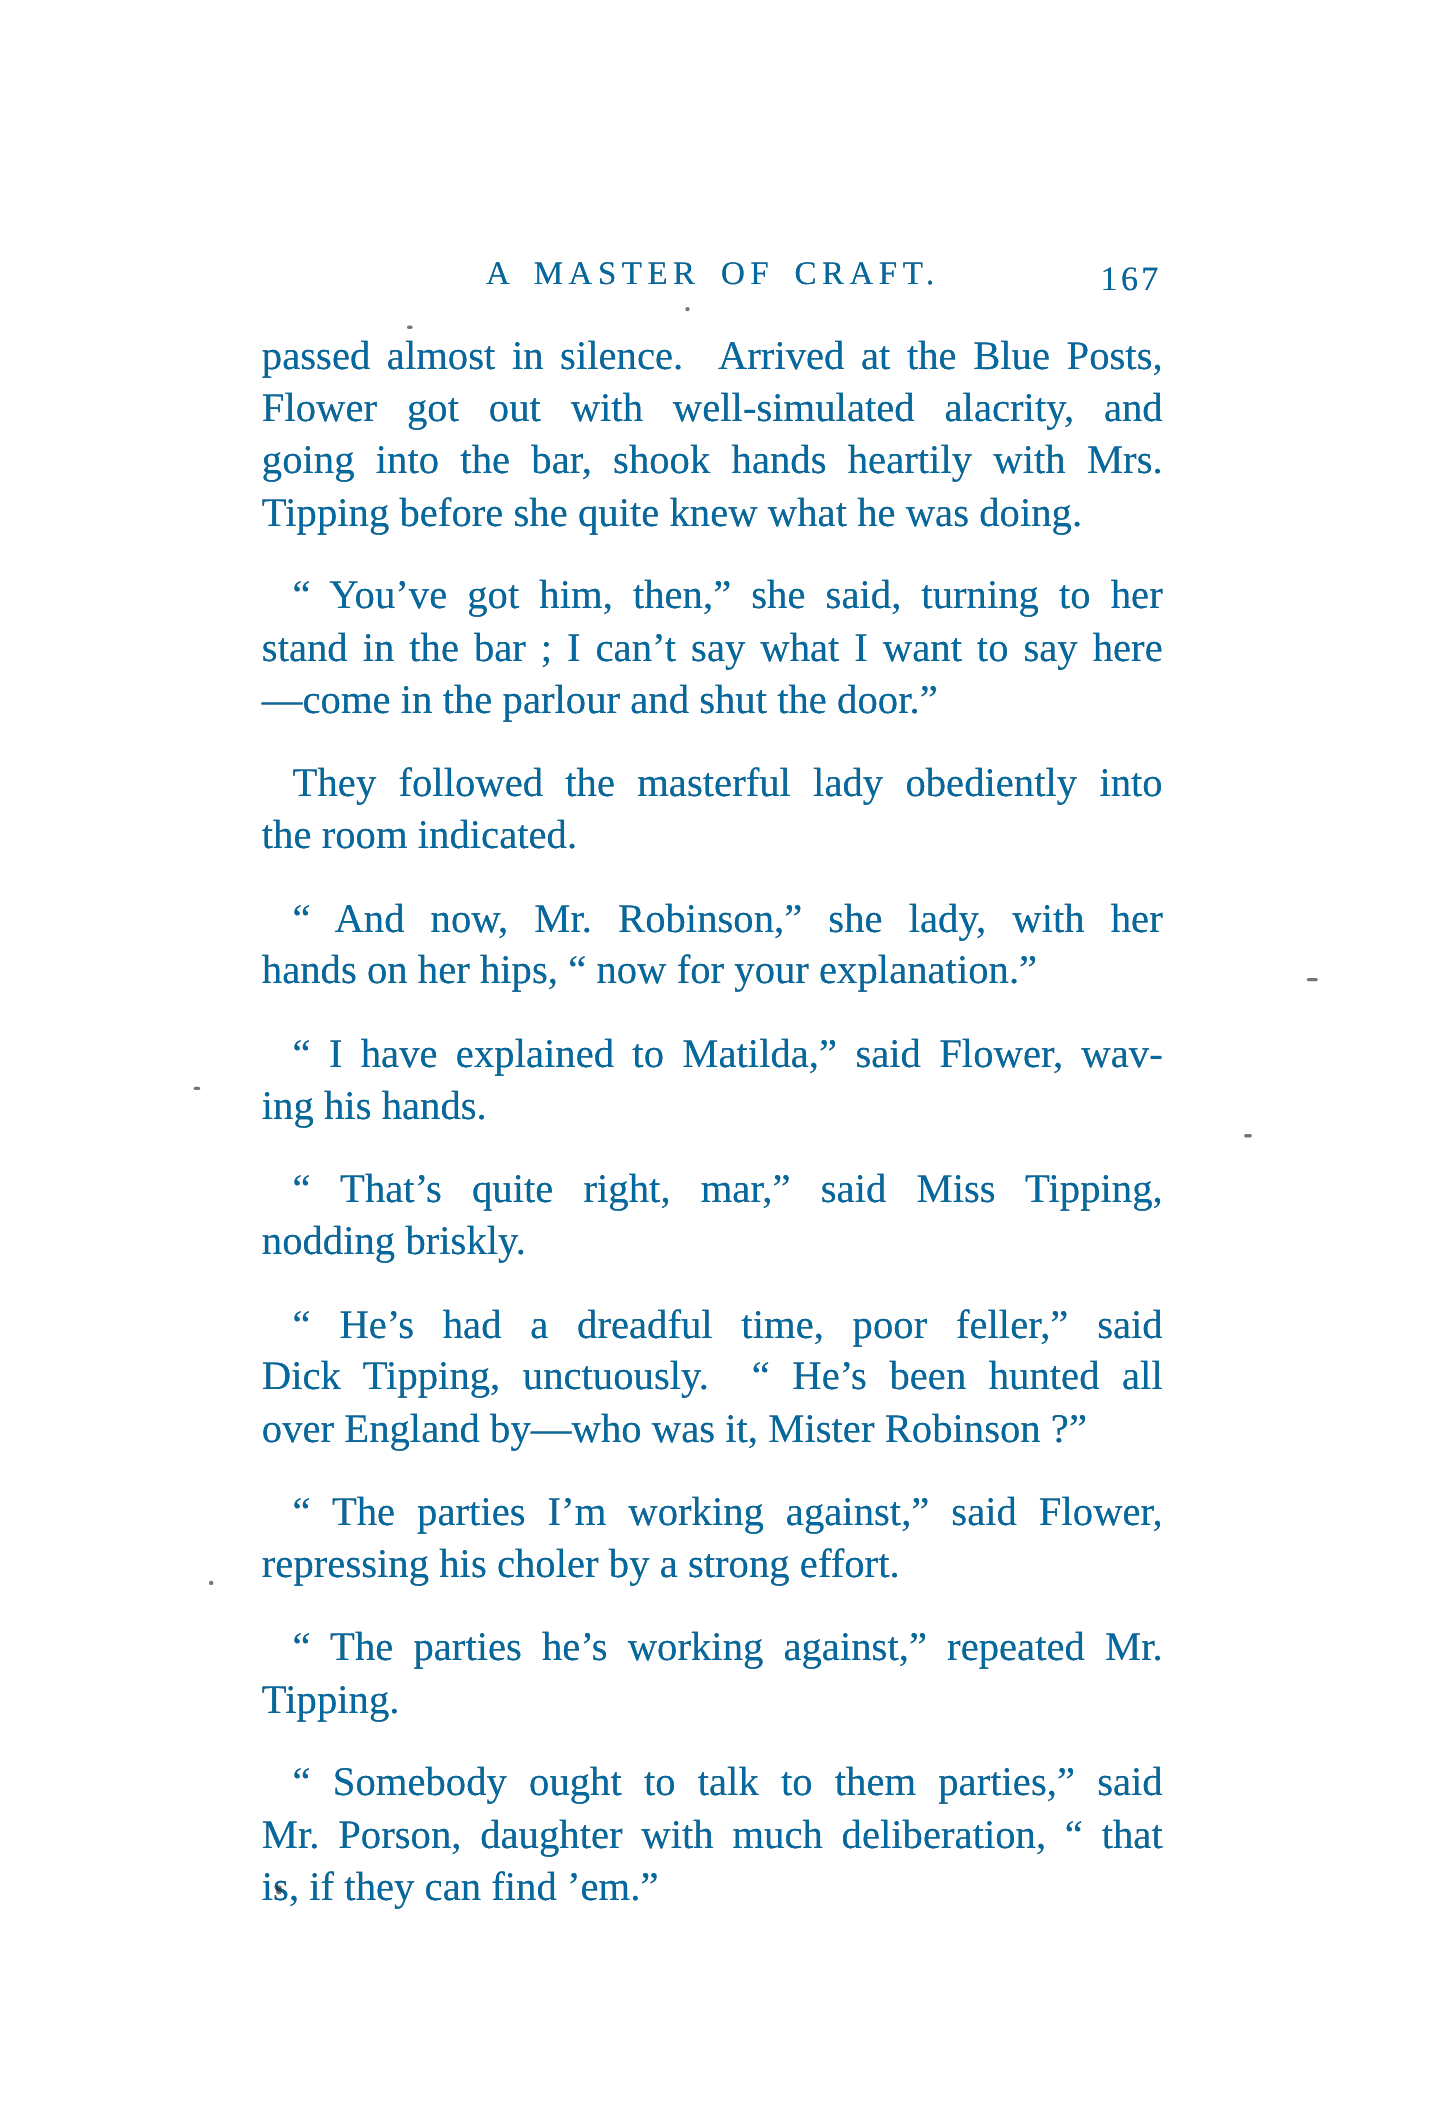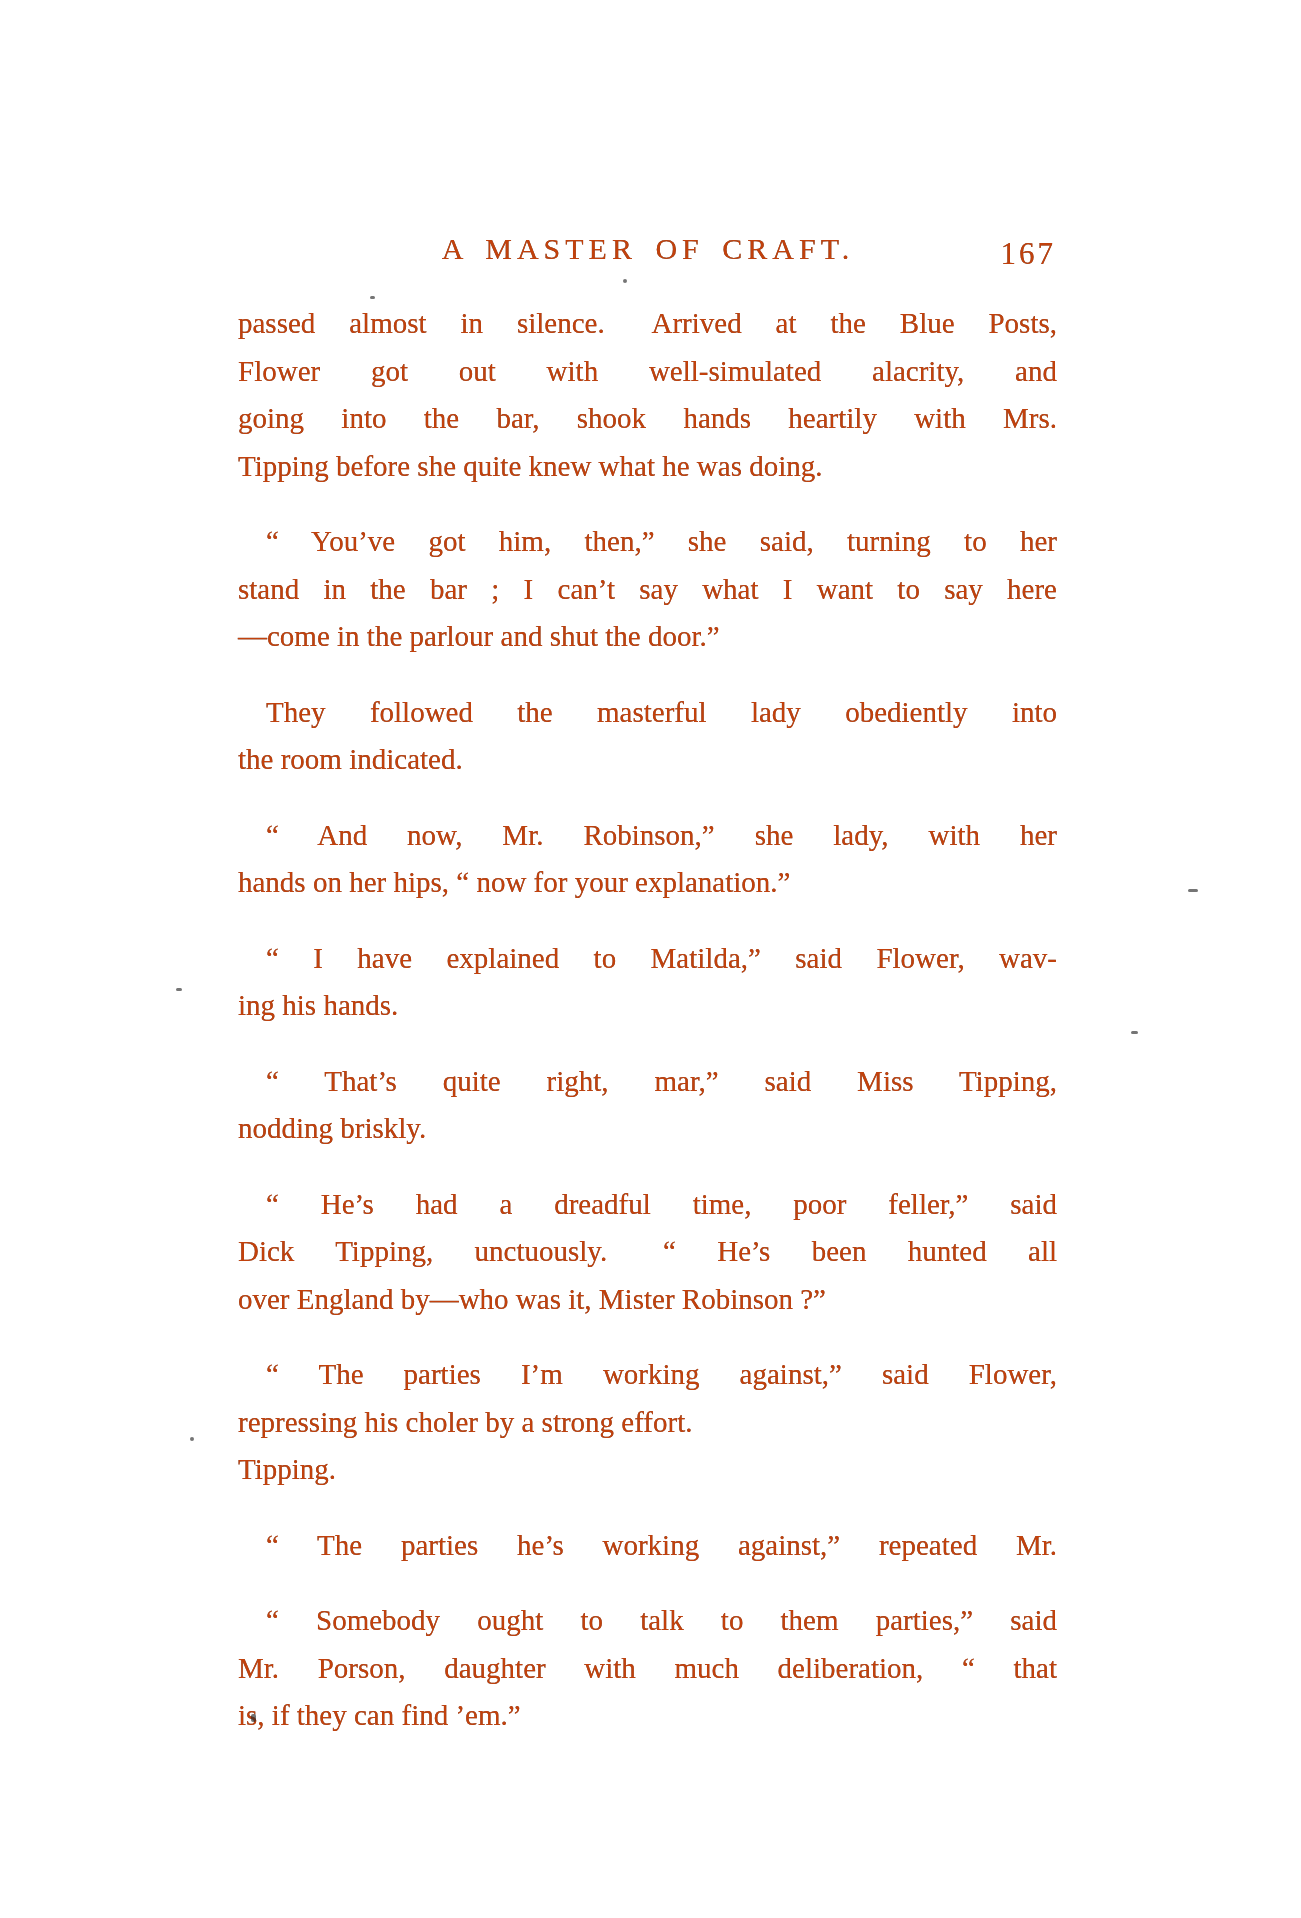--- a/index.html
+++ b/index.html
@@ -7,21 +7,21 @@
     padding: 0;
     background: #ffffff;
   }
   .page {
     position: relative;
     width: 1259px;
     height: 1918px;
     background: #ffffff;
     overflow: hidden;
     font-family: "Liberation Serif", "DejaVu Serif", serif;
-    color: #c2410c;
+    color: #0369a1;
   }
   .header {
     position: absolute;
     top: 232px;
     left: 238px;
     width: 820px;
     height: 40px;
   }
   .running-title {
     display: block;
@@ -40,21 +40,21 @@
     letter-spacing: 3px;
     text-shadow: 0 0 0.5px rgba(0,0,0,0.65);
   }
   .body-text {
     position: absolute;
     top: 300px;
     left: 238px;
     width: 819px;
   }
   .line {
-    font-size: 29px;
+    font-size: 37px;
     line-height: 47.5px;
     text-align: justify;
     text-align-last: justify;
     text-shadow: 0 0 0.5px rgba(0,0,0,0.6);
   }
   .line.last {
     text-align-last: left;
   }
   .line.indent {
     text-indent: 28px;
@@ -91,22 +91,22 @@
       <div class="line last">hands on her hips, “ now for your explanation.”</div>
       <div class="line indent">“ I have explained to Matilda,” said Flower, wav-</div>
       <div class="line last">ing his hands.</div>
       <div class="line indent">“ That’s quite right, mar,” said Miss Tipping,</div>
       <div class="line last">nodding briskly.</div>
       <div class="line indent">“ He’s had a dreadful time, poor feller,” said</div>
       <div class="line">Dick Tipping, unctuously.  “ He’s been hunted all</div>
       <div class="line last">over England by—who was it, Mister Robinson ?”</div>
       <div class="line indent">“ The parties I’m working against,” said Flower,</div>
       <div class="line last">repressing his choler by a strong effort.</div>
+      <div class="line indent">“ The parties he’s working against,” repeated Mr.</div>
       <div class="line last">Tipping.</div>
-      <div class="line indent">“ The parties he’s working against,” repeated Mr.</div>
       <div class="line indent">“ Somebody ought to talk to them parties,” said</div>
       <div class="line">Mr. Porson, daughter with much deliberation, “ that</div>
       <div class="line last">is, if they can find ’em.”</div>
     </div>
 
   <div class="artifact" style="left:623px; top:279px; width:4px; height:4px;"></div>
   <div class="artifact" style="left:370px; top:296px; width:5px; height:3px;"></div>
   <div class="artifact" style="left:1188px; top:889px; width:10px; height:3px;"></div>
   <div class="artifact" style="left:176px; top:988px; width:6px; height:3px;"></div>
   <div class="artifact" style="left:1131px; top:1031px; width:7px; height:3px;"></div>

